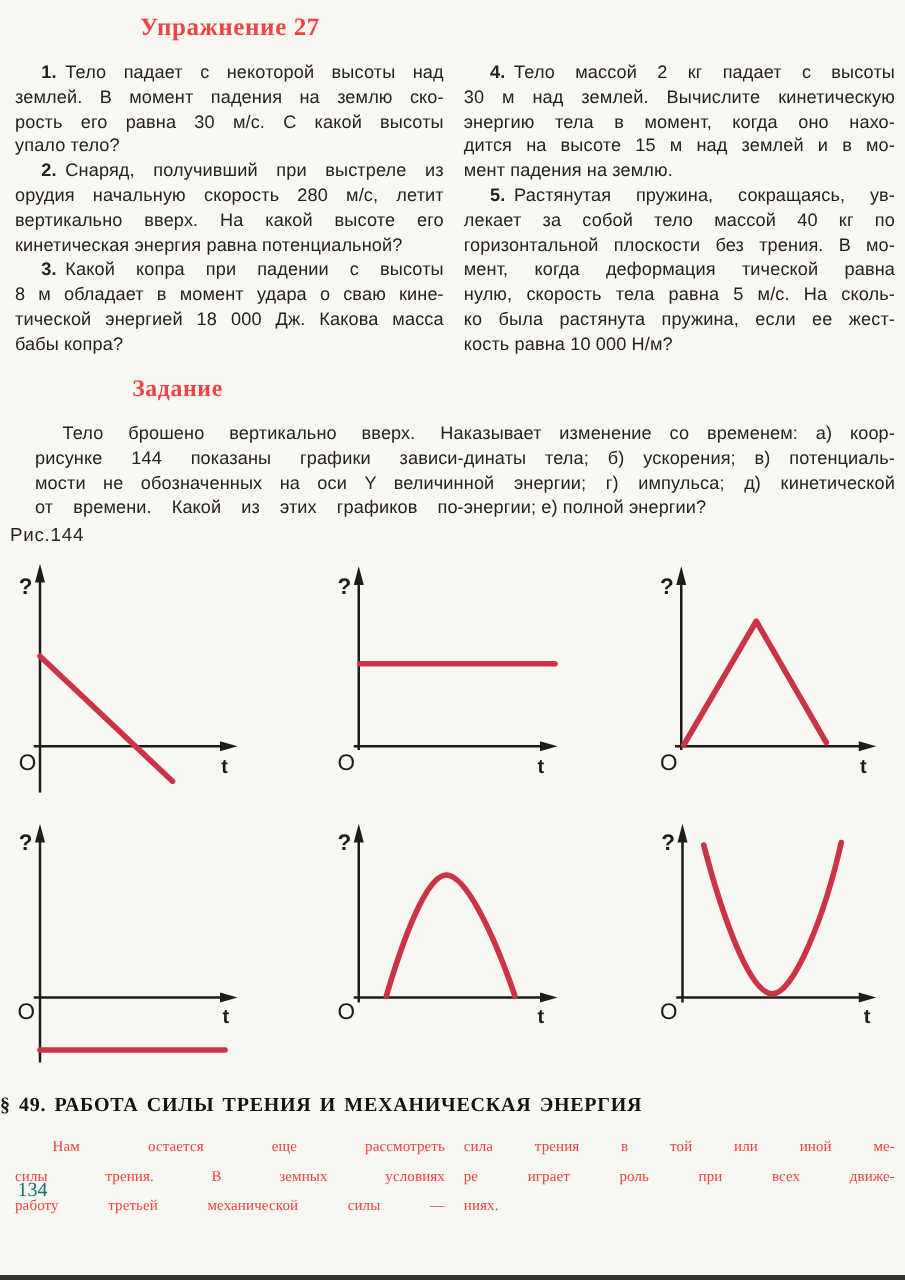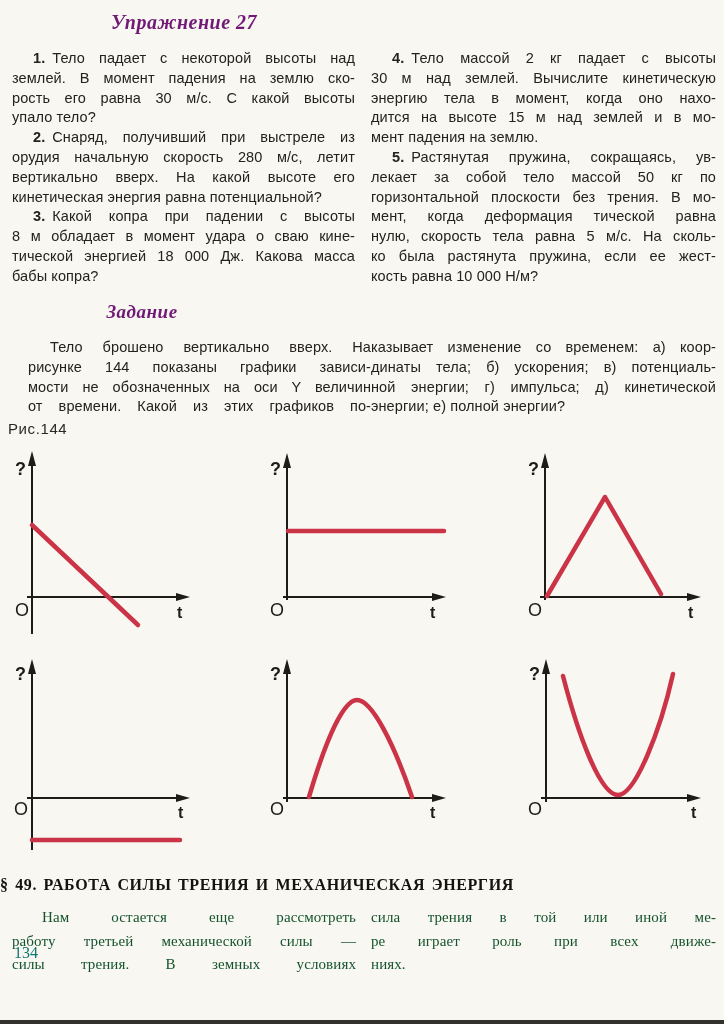--- a/index.html
+++ b/index.html
@@ -2,21 +2,21 @@
 <html><head>
 <meta charset="utf-8">
 <style>
   html,body { margin:0; padding:0; background:#d8d5cf; }
   .page {
     position:relative; width:724px; height:1024px; overflow:hidden;
     background:#f9f7f2;
     font-family:"Liberation Sans", sans-serif;
     color:#24221f;
   }
-  .red { color:#701a75;font-style:italic; }
+  .red { color:#ef4444; }
 
   .ex-title {
     position:absolute; top:11px; left:12px; width:344px;
     text-align:center; font-family:"Liberation Serif", serif;
     font-weight:bold; font-size:20px; letter-spacing:0.5px;
   }
   .task-title {
     position:absolute; top:301px; left:12px; width:260px;
     text-align:center; font-family:"Liberation Serif", serif;
     font-weight:bold; font-size:19px; letter-spacing:0.5px;
@@ -48,21 +48,21 @@
   .glabel { font-family:"Liberation Sans", sans-serif; fill:#1e1c19; }
   .gq { font-size:18px; font-weight:bold; }
   .go { font-size:18px; }
   .gt { font-size:16px; font-weight:bold; }
 
   .sec-heading {
     position:absolute; top:876px; left:0; width:724px; 
     font-family:"Liberation Serif", serif; font-weight:bold; font-size:16px;
     letter-spacing:0.6px; word-spacing:2px; color:#15130f;
   }
-  .sec-text { font-family:"Liberation Serif", serif; font-size:15px; line-height:23.5px; color:#14532d; letter-spacing:0.1px; }
+  .sec-text { font-family:"Liberation Serif", serif; font-size:12px; line-height:23.5px; color:#ef4444; letter-spacing:0.1px; }
   .sec-left  { position:absolute; left:12px;  top:906px; width:344px; }
   .sec-right { position:absolute; left:371px; top:906px; width:345px; }
 
   .page-num {
     position:absolute; left:14px; top:944px;
     font-family:"Liberation Serif", serif; font-size:16px; color:#0f766e;
   }
   .page-edge { position:absolute; left:0; bottom:0; width:724px; height:4px; background:#34322e; }
 </style>
 </head>
@@ -105,21 +105,21 @@
       <div>
           <div class="tline">30 м над землей. Вычислите кинетическую</div>
           <div class="tline">энергию тела в момент, когда оно нахо-</div>
           <div class="tline">дится на высоте 15 м над землей и в мо-</div>
           <div class="tline tline-last">мент падения на землю.</div>
         </div>
     </div>
     <div class="para para-end">
       <div class="tline first"><b class="pnum">5.</b><span>Растянутая пружина, сокращаясь, ув-</span></div>
       <div>
-          <div class="tline">лекает за собой тело массой 50 кг по</div>
+          <div class="tline">лекает за собой тело массой 40 кг по</div>
           <div class="tline">горизонтальной плоскости без трения. В мо-</div>
           <div class="tline">мент, когда деформация тической равна</div>
           <div class="tline">нулю, скорость тела равна 5 м/с. На сколь-</div>
           <div class="tline">ко была растянута пружина, если ее жест-</div>
           <div class="tline tline-last">кость равна 10 000 Н/м?</div>
         </div>
     </div>
   </div>
 
   <div class="task-title red">Задание</div>
@@ -203,22 +203,22 @@
       <text class="glabel gq" x="529" y="236">?</text>
       <text class="glabel go" x="528" y="371">O</text>
       <text class="glabel gt" x="691" y="374">t</text>
       <path class="curve" d="M563,232 C578,290 600,351 618,351 C635,351 660,288 673,230" stroke="#cb3347"></path>
     </g>
   </svg>
 
   <div class="sec-heading">§ 49. РАБОТА СИЛЫ ТРЕНИЯ И МЕХАНИЧЕСКАЯ ЭНЕРГИЯ</div>
   <div class="sec-left sec-text indent30">
       <div class="tline">Нам остается еще рассмотреть</div>
+      <div class="tline tline-last">силы трения. В земных условиях</div>
       <div class="tline">работу третьей механической силы —</div>
-      <div class="tline tline-last">силы трения. В земных условиях</div>
     </div>
   <div class="sec-right sec-text para-end">
       <div class="tline">сила трения в той или иной ме-</div>
       <div class="tline">ре играет роль при всех движе-</div>
       <div class="tline tline-last">ниях.</div>
     </div>
 
   <div class="page-num">134</div>
   <div class="page-edge"></div>
 </div>

